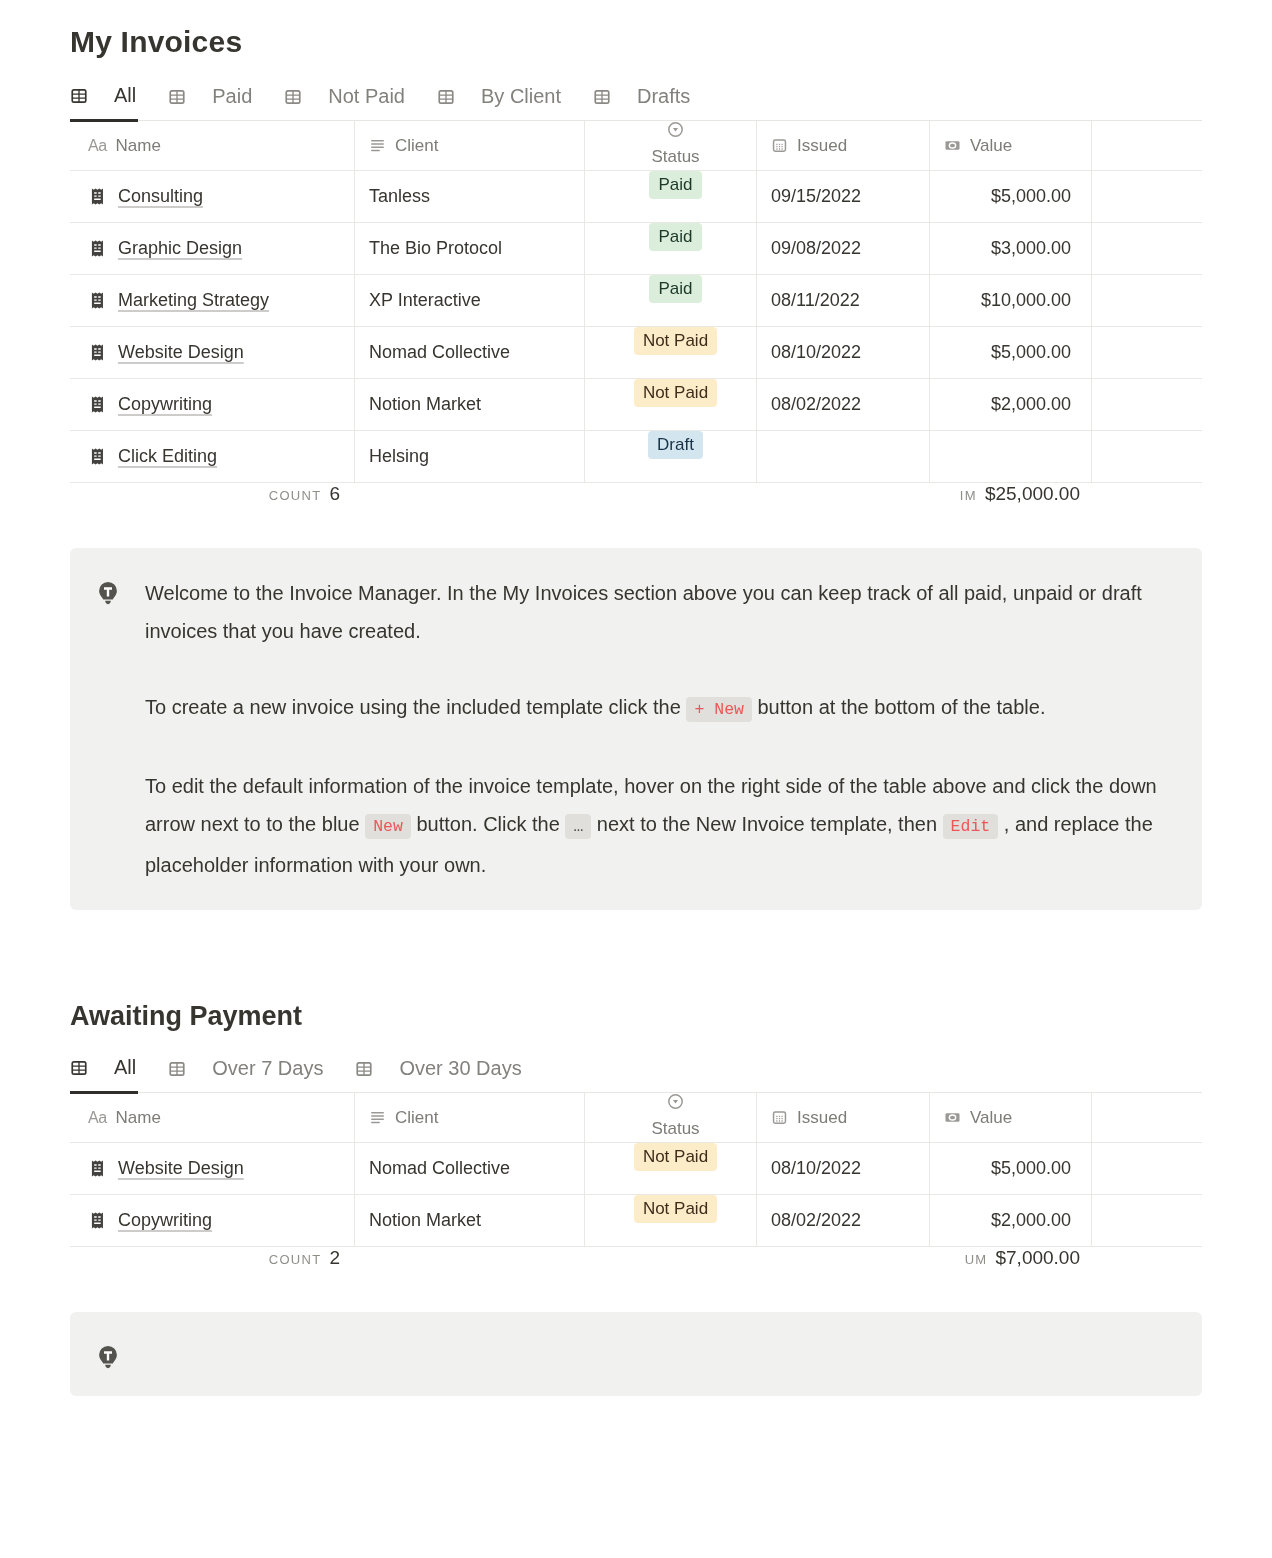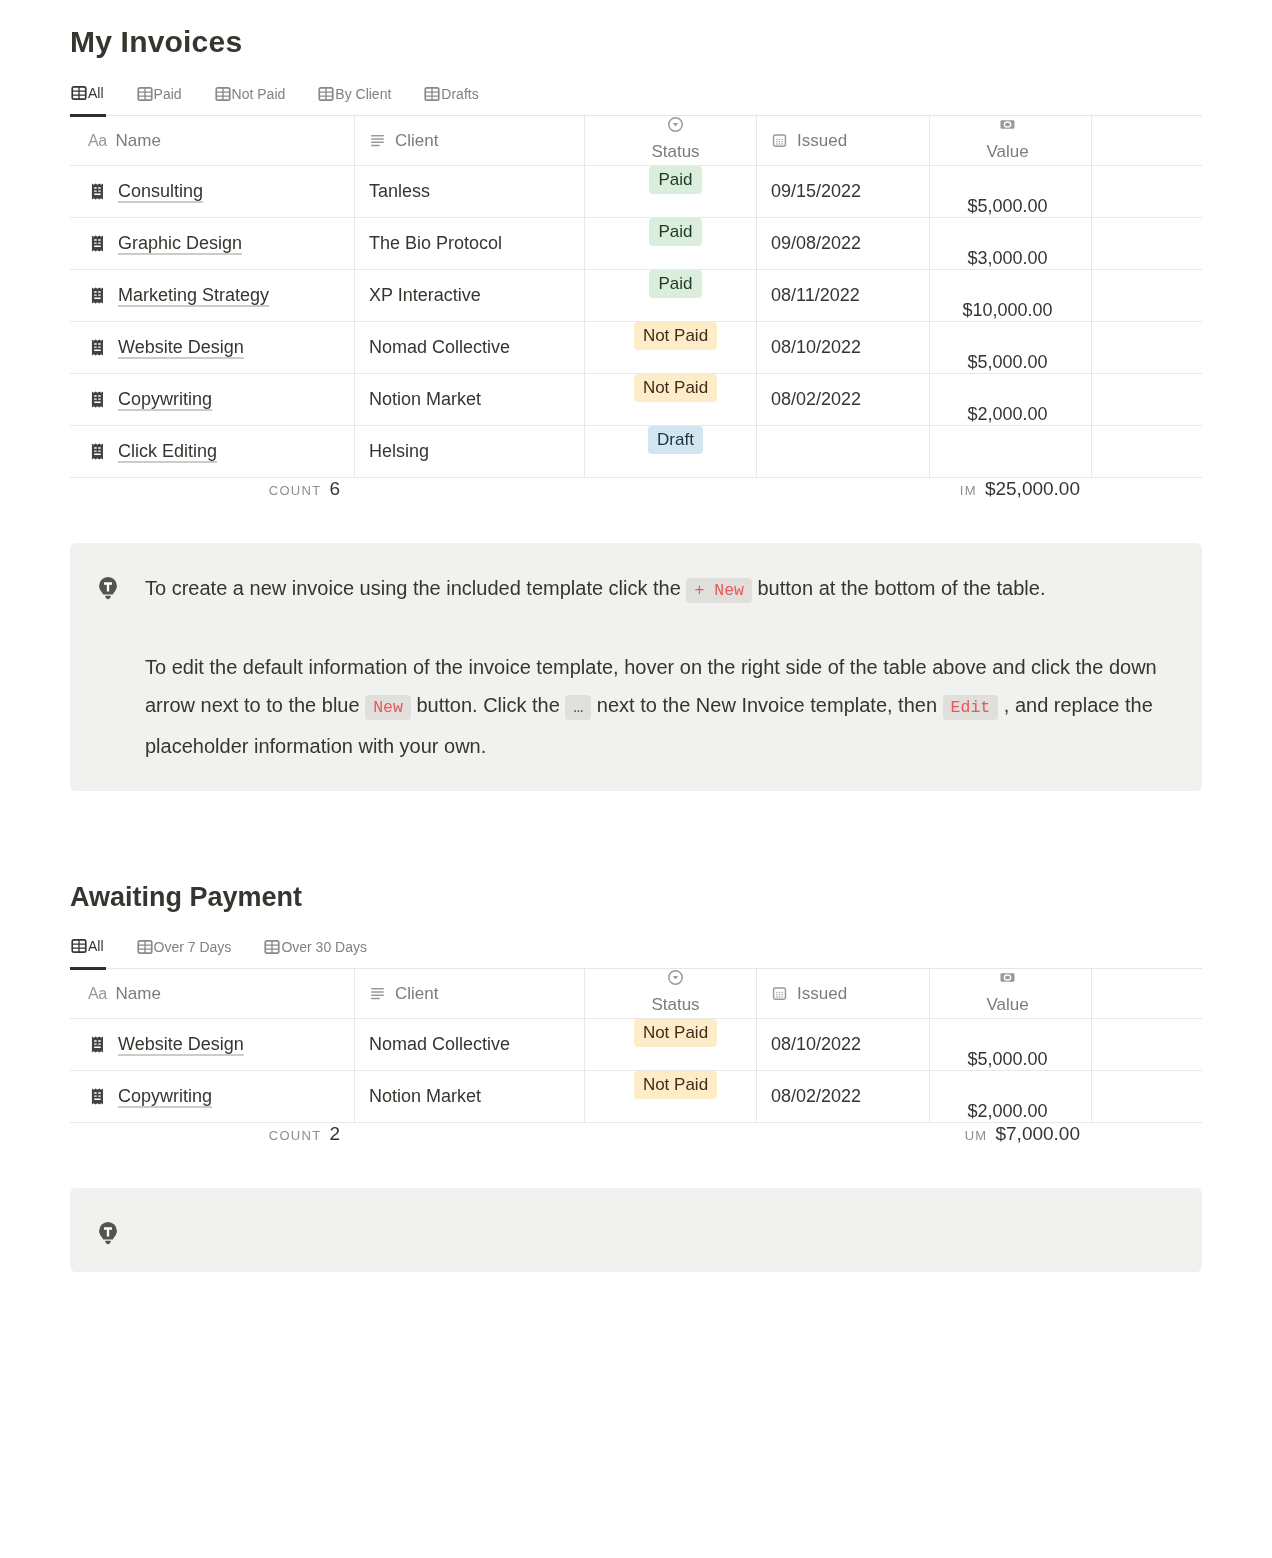--- a/index.html
+++ b/index.html
@@ -11,21 +11,21 @@
   }
   .page { padding: 0 70px; }
 
   
   h1.page-title { font-size: 30px; font-weight: 700; margin-top: 22px; line-height: 40px; letter-spacing: .2px; }
   h2.section-title { font-size: 27px; font-weight: 700; margin-top: 88px; line-height: 36px; }
 
   
   .tabs { display: flex; align-items: flex-end; gap: 30px; margin-top: 22px;
           border-bottom: 1px solid #E7E6E2; }
-  .tab { display: flex; align-items: center; gap: 0; font-size: 14px; color: #82817C;
+  .tab { display: flex; align-items: center; gap: 26px; font-size: 20px; color: #82817C;
          padding: 0 2px 12px 0; cursor: pointer; }
   .tab .icon { color: #8A8984; }
   .tab.active { color: #37352F; border-bottom: 3px solid #2F2E2B; margin-bottom: -2px; }
   .tab.active .icon { color: #37352F; }
 
   
   .icon { display: inline-block; width: 18px; height: 18px; flex: none; }
   .icon-sm { width: 17px; height: 17px; }
   .receipt { width: 19px; height: 19px; color: #44423E; margin-right: 11px; flex: none; }
   .bulb { width: 26px; height: 26px; color: #55534E; flex: none; margin-top: 6px; }
@@ -34,21 +34,21 @@
   
   .db-table { width: 100%; }
   .trow, .thead { display: flex; align-items: stretch; border-bottom: 1px solid #E9E8E4; }
   .thead { height: 50px; }
   .trow { height: 52px; }
   .cell { display: flex; align-items: center; padding-left: 14px; border-right: 1px solid #E9E8E4; overflow: hidden; }
   .col-name   { width: 285px; padding-left: 18px; }
   .col-client { width: 230px; }
   .col-status { width: 172px; padding-left: 10px; flex-direction: column; }
   .col-issued { width: 173px; }
-  .col-value  { width: 162px; justify-content: flex-end; padding-right: 20px; flex-direction: column; }
+  .col-value  { width: 162px; justify-content: flex-end; padding-right: 20px; }
   .col-extra  { flex: 1; border-right: none; }
   .thead .cell { color: #7D7C77; font-size: 17px; gap: 9px; }
   .thead .icon { color: #9B9995; }
   .trow { font-size: 18px; }
   .page-link { text-decoration: underline; text-decoration-color: rgba(55,53,47,.25);
                text-decoration-thickness: 1.5px; text-underline-offset: 4px;
                font-weight: 500; cursor: pointer; }
 
   .tag { display: inline-block; font-size: 17px; line-height: 26px; padding: 1px 9px;
          border-radius: 4px; white-space: nowrap; }
@@ -319,20 +319,21 @@
         <span class="calc-number">$25,000.00</span>
       </div>
     </div>
   </div>
 
   <div class="callout">
     <svg class="bulb">
         <use href="#i-bulb"></use>
       </svg>
     <div class="callout-body">
+      <p><span>Welcome to the Invoice Manager. In the My Invoices section above you can keep track of all paid, unpaid or draft invoices that you have created.</span></p>
       <p><span>To create a new invoice using the included template click the </span><span class="code code-red">+ New</span><span> button at the bottom of the table.</span></p>
       <p><span>To edit the default information of the invoice template, hover on the right side of the table above and click the down arrow next to to the blue </span><span class="code code-red">New</span><span> button. Click the </span><span class="code code-gray">…</span><span> next to the New Invoice template, then </span><span class="code code-red">Edit</span><span> , and replace the placeholder information with your own.</span></p>
     </div>
   </div>
 
   <h2 class="section-title">Awaiting Payment</h2>
 
   <div class="tabs">
     <div class="tab active">
       <svg class="icon">

